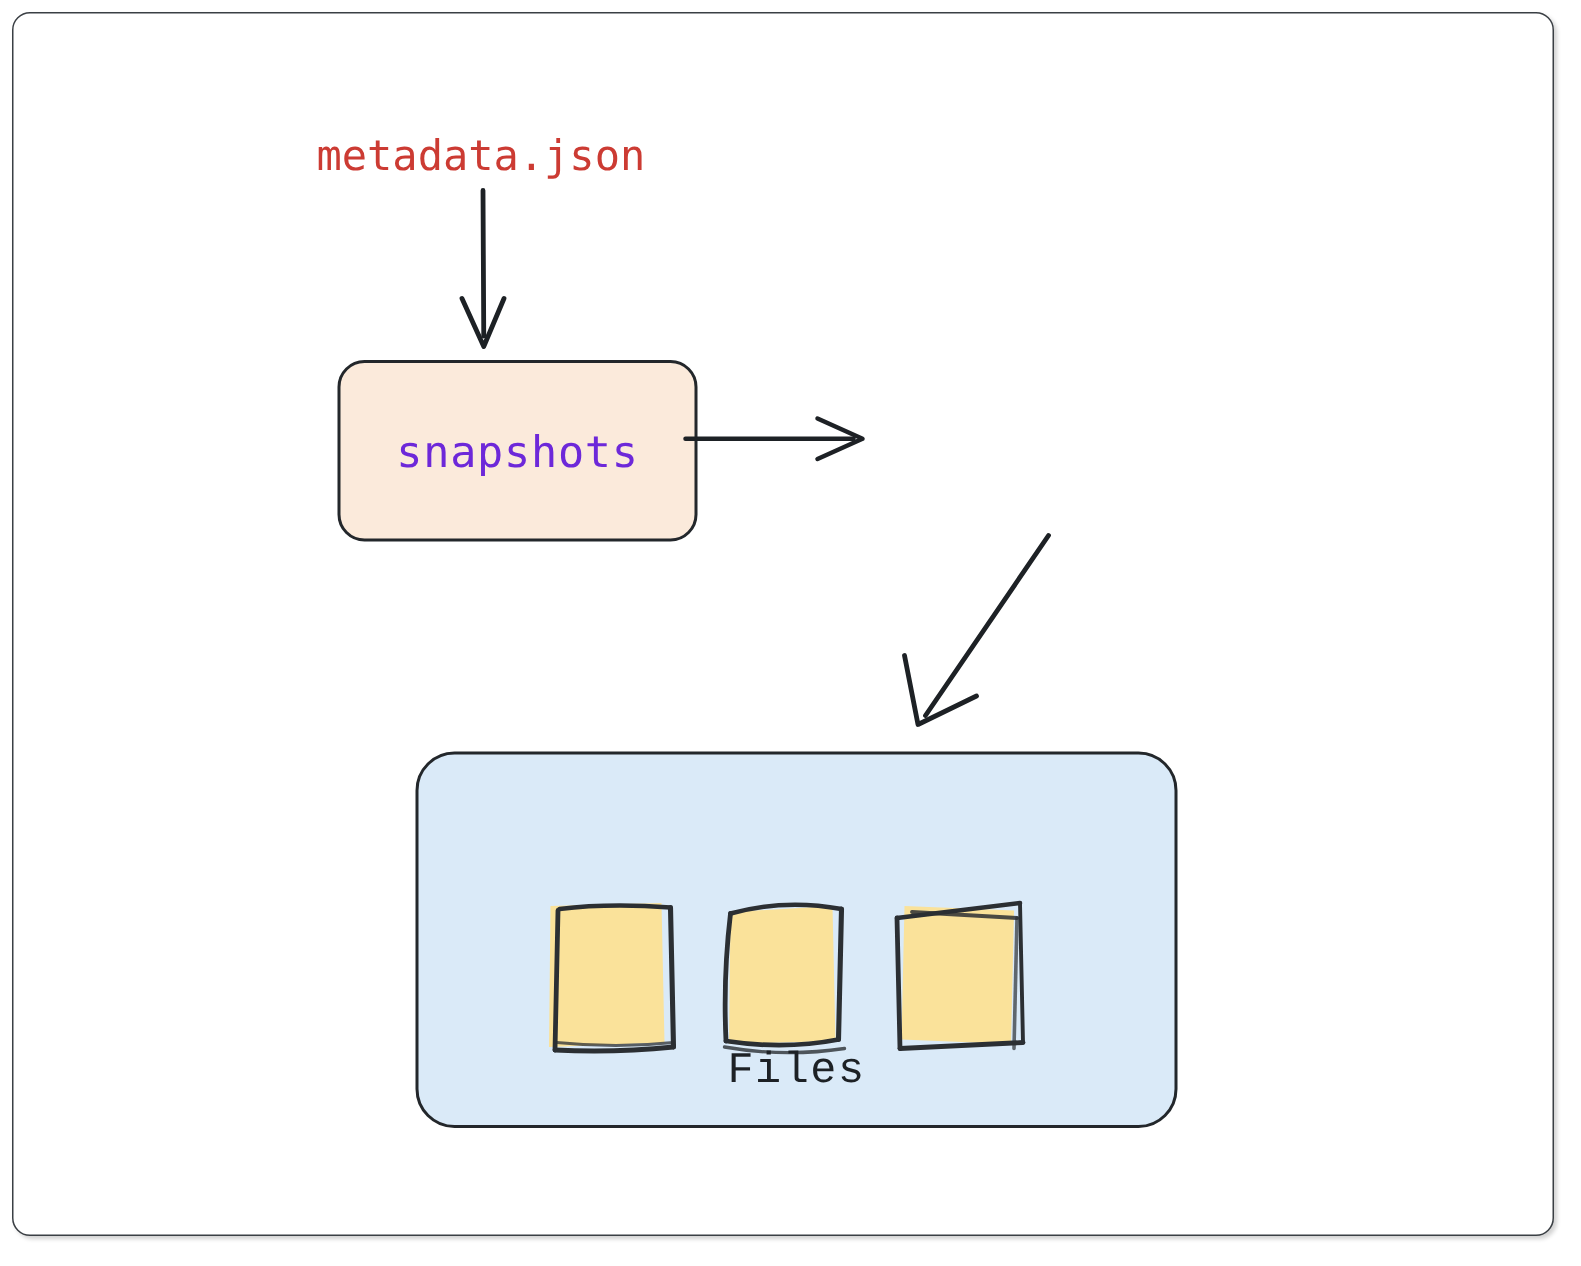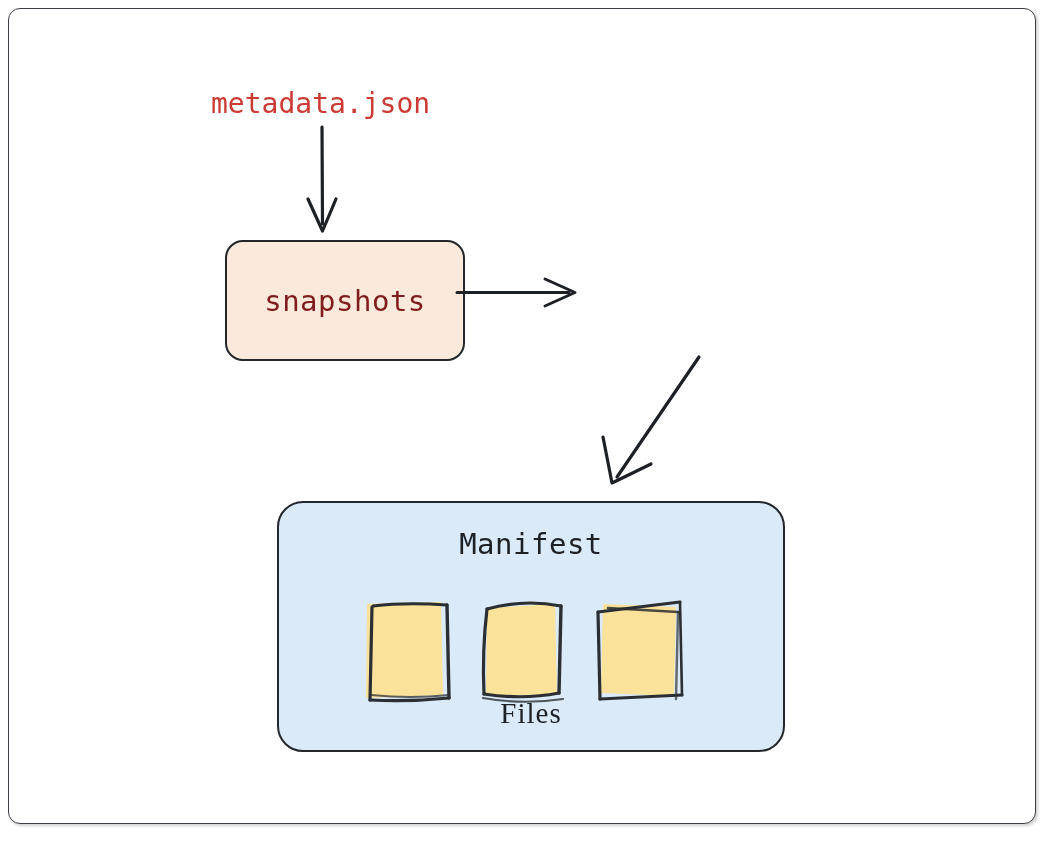--- a/index.html
+++ b/index.html
@@ -30,21 +30,21 @@
   .node {
     position: absolute;
     box-sizing: border-box;
     display: flex;
     align-items: center;
     justify-content: center;
     border: 2.5px solid #23272b;
     border-radius: 18px;
   }
   .node-label {
-    color: #7f1d1d;
+    color: #6d28d9;
     letter-spacing: 0.5px;
     white-space: nowrap;
   }
   #node-snapshots {
     left: 216px;
     top: 231px;
     width: 240px;
     height: 121px;
     background: #fbeadb;
   }
@@ -82,21 +82,21 @@
     font-size: 29px;
     color: #1d2125;
     letter-spacing: 0.5px;
   }
   #files-title {
     position: absolute;
     left: 0;
     right: 0;
     bottom: 20px;
     text-align: center;
-    font-family: Liberation Serif, serif;
+    font-family: Liberation Mono, monospace;
     font-size: 29px;
     color: #1d2125;
     letter-spacing: 1px;
   }
   #files-row {
     position: absolute;
     left: 0;
     right: 0;
     top: 96px;
     height: 105px;
@@ -146,21 +146,20 @@
       <path d="M 536,270 L 566,283.5 L 536,297" stroke="#1d2125" stroke-width="3" fill="none" stroke-linecap="round" stroke-linejoin="round"></path>
     </svg>
 
 
     <svg class="edge-svg" id="edge-list-to-manifest" width="1028" height="816">
       <path d="M 690,348 L 608,468" stroke="#1d2125" stroke-width="3.2" fill="none" stroke-linecap="round"></path>
       <path d="M 594,428 L 603,474 L 642,455" stroke="#1d2125" stroke-width="3.2" fill="none" stroke-linecap="round" stroke-linejoin="round"></path>
     </svg>
 
     <div class="node" id="node-manifest">
-      <div id="manifest-title">Manifest</div>
 
       <div id="files-row">
 
         <svg class="file-shape" style="left:82px;" width="110" height="108">
           <path d="M 6,5 L 80,3 L 82,96 L 5,99 Z" fill="#fae29a" stroke="none"></path>
           <path d="M 12,7 Q 45,3 86,6" stroke="#2b2f33" stroke-width="3" fill="none" stroke-linecap="round"></path>
           <path d="M 86,6 L 88,99" stroke="#2b2f33" stroke-width="3.4" fill="none" stroke-linecap="round"></path>
           <path d="M 88,99 Q 48,103 9,101" stroke="#2b2f33" stroke-width="3.2" fill="none" stroke-linecap="round"></path>
           <path d="M 9,101 L 11,8" stroke="#2b2f33" stroke-width="3.2" fill="none" stroke-linecap="round"></path>
           <path d="M 10,96 Q 50,100 88,96" stroke="#2b2f33" stroke-width="2" fill="none" stroke-linecap="round" opacity="0.75"></path>

